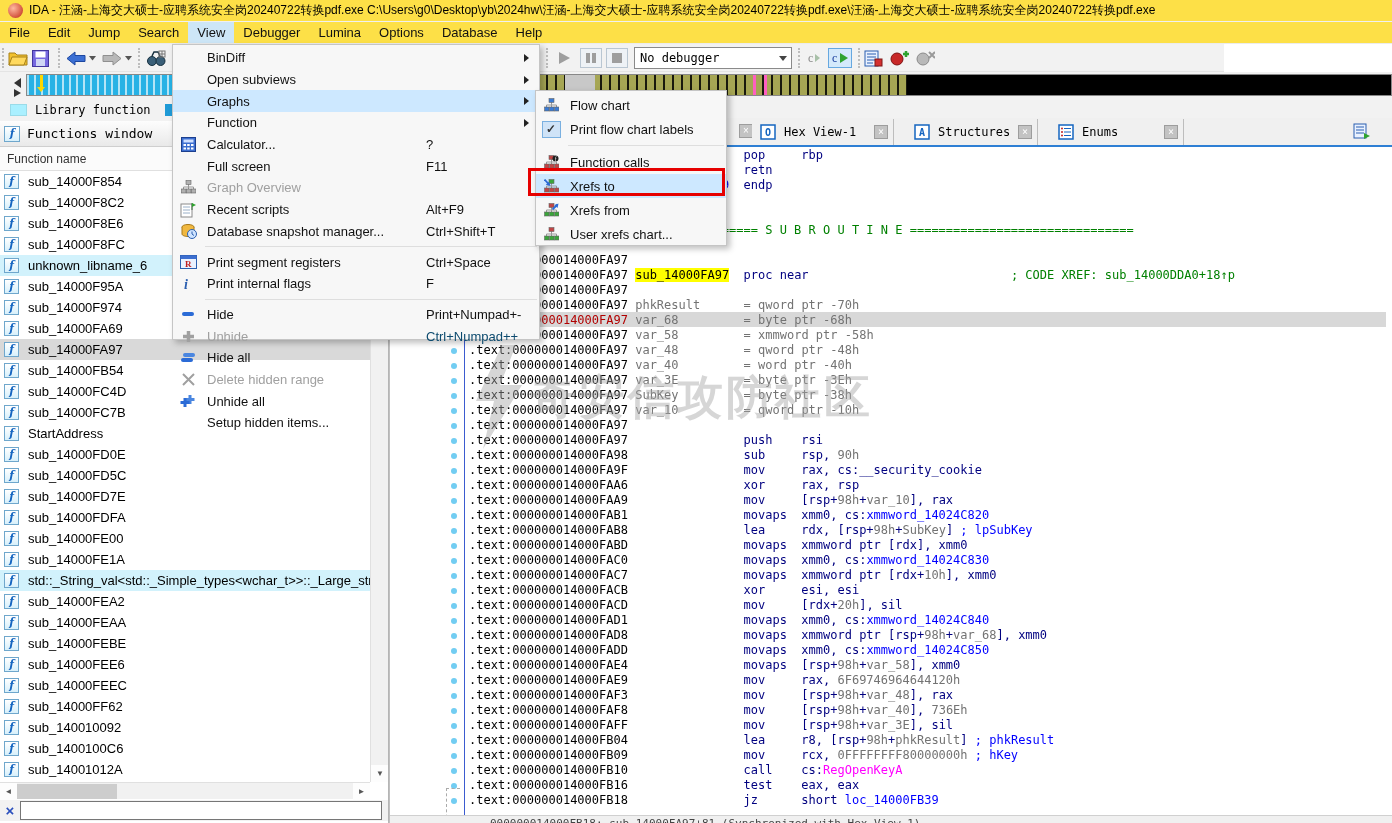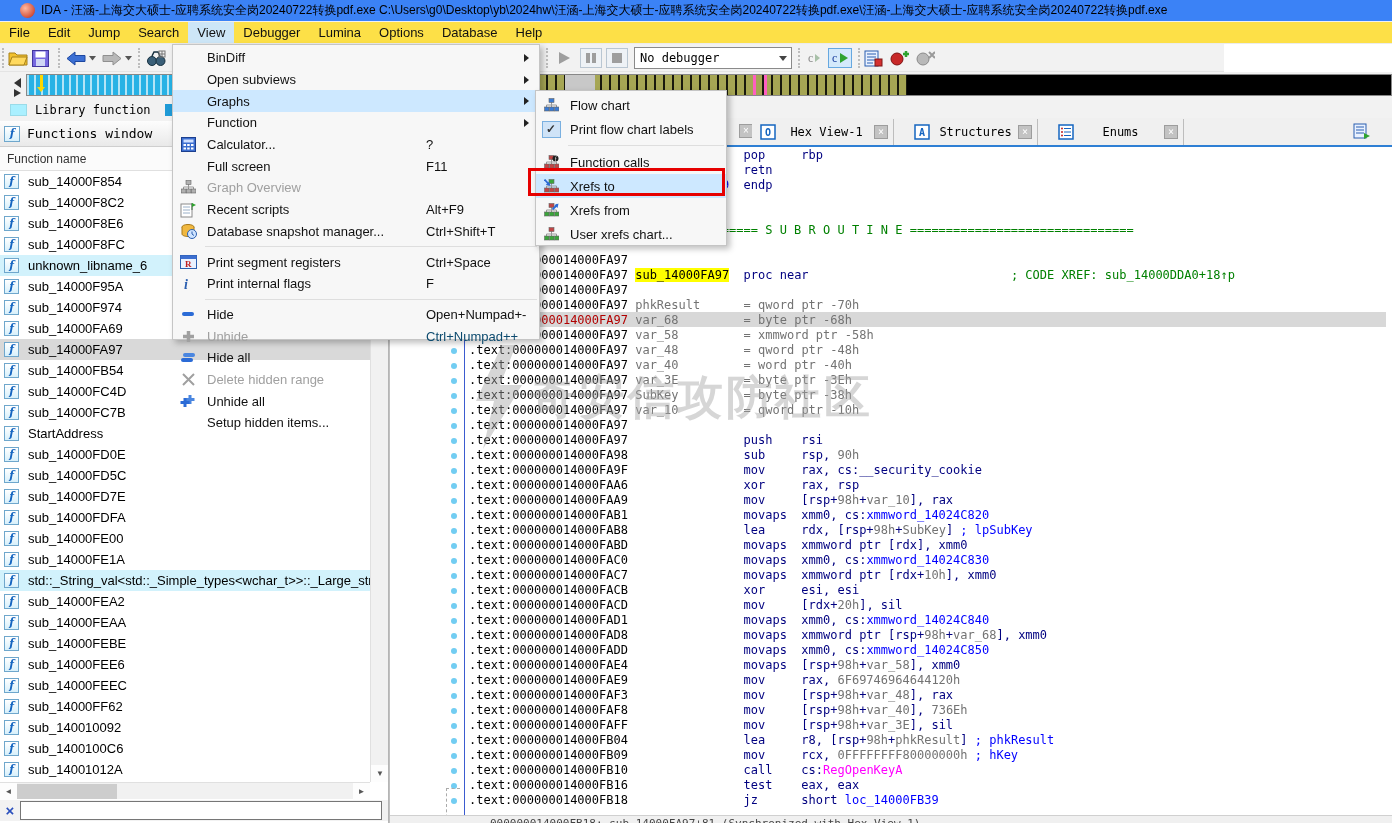--- a/index.html
+++ b/index.html
@@ -1,21 +1,21 @@
 <!DOCTYPE html>
 <html><head>
 <meta charset="utf-8">
 <style>
   *{box-sizing:border-box;margin:0;padding:0}
   html,body{width:1392px;height:823px;overflow:hidden}
   body{position:relative;font-family:"Liberation Sans",sans-serif;background:#fff;font-size:12px}
   .abs{position:absolute}
 
   
-  #titlebar{left:0;top:0;width:1392px;height:22px;background:#3b82f6;display:flex;align-items:center;padding-left:20px;white-space:nowrap;overflow:hidden;border-bottom:1px solid #f0f0f0}
+  #titlebar{left:0;top:0;width:1392px;height:22px;background:#fde047;display:flex;align-items:center;padding-left:8px;white-space:nowrap;overflow:hidden;border-bottom:1px solid #f0f0f0}
   #ida-logo{width:15px;height:15px;border-radius:50%;background:radial-gradient(circle at 35% 35%,#ffb9a0,#d2513c 70%,#8c2416);display:inline-block;margin-right:6px;flex:0 0 auto}
   #title-text{font-size:12px;color:#000}
 
   
   #menubar{left:0;top:22px;width:1392px;height:22px;background:#fde047;display:flex;align-items:stretch;border-bottom:1px solid #ececec}
   .mb-item{padding:0 9px;display:flex;align-items:center;font-size:13px;color:#111;cursor:default}
   .mb-item.active{background:#cde6f7}
 
   
   #toolrow{left:0;top:44px;width:1224px;height:28px;background:#f2f2f2;border-bottom:1px solid #e4e4e4}
@@ -68,21 +68,21 @@
   #fnclear{color:#2b50bd;font-weight:bold;font-size:15px;width:20px;text-align:center}
   #fninput{width:362px;height:19px;border:1px solid #767676;background:#fff;font-size:12px;padding:0 3px}
   #fnstatus{position:absolute;left:4px;top:700px;font-size:11px;color:#333;font-family:"Liberation Sans",sans-serif}
 
   
   #dpanel{left:389px;top:118px;width:1003px;height:705px;background:#fff;border-left:1px solid #c0c0c0;overflow:hidden}
   #dtabbar{position:absolute;left:0;top:0;width:100%;height:27px;background:#f0f0f0}
   #tab-underline{position:absolute;left:0;top:27px;width:100%;height:2px;background:#2e7fd4}
   .tab{position:absolute;top:1px;height:26px;background:#f0f0f0;border-right:1px solid #bdbdbd;display:flex;align-items:center;font-family:"DejaVu Sans Mono",monospace;font-size:12px;color:#000}
   .tab .tico{margin:0 8px 0 8px;display:flex}
-  .tab .tlabel{flex:1;text-align:center}
+  .tab .tlabel{flex:1;text-align:left}
   .closex{width:14px;height:14px;background:#c3c3c3;border:1px solid #9d9d9d;color:#fff;font-size:10px;line-height:12px;text-align:center;display:inline-block;margin:0 5px}
   #lead-close{position:absolute;left:344px;top:6px}
   #tab-extra-btn{position:absolute;left:963px;top:3px}
   #dhl{position:absolute;left:57px;top:194px;width:939px;height:15px;background:#d8d8d8}
   #dlines{position:absolute;left:79px;top:30px;white-space:pre;font-family:"DejaVu Sans Mono",monospace;font-size:12px}
   .dline{height:15px;line-height:15px}
   .sa{color:#000}.sar{color:#b00000}.sk{color:#000080}.sg{color:#737373}.sb{color:#0000ff}
   .sc{color:#0000ff}.sx{color:#008000}.sm{color:#ff00ff}.sp{color:#000}
   .sy{background:#ffff00;color:#000}
   #dgutter{position:absolute;left:58px;top:30px}
@@ -603,21 +603,21 @@
       <span class="mshort">F</span>
     </div>
     <div class="msep"></div>
     <div class="mitem">
       <span class="micon">
         <svg width="13" height="6">
           <rect x="0" y="1" width="12" height="4" rx="2" fill="#2b6bd6"></rect>
         </svg>
       </span>
       <span class="mlabel">Hide</span>
-      <span class="mshort">Open+Numpad+-</span>
+      <span class="mshort">Print+Numpad+-</span>
     </div>
     <div class="mitem disabled">
       <span class="micon">
         <svg width="13" height="13">
           <path d="M6.5 1v11M1 6.5h11" stroke="#a0a0a0" stroke-width="3.5"></path>
         </svg>
       </span>
       <span class="mlabel">Unhide</span>
       <span class="mshort">Ctrl+Numpad++</span>
     </div>

